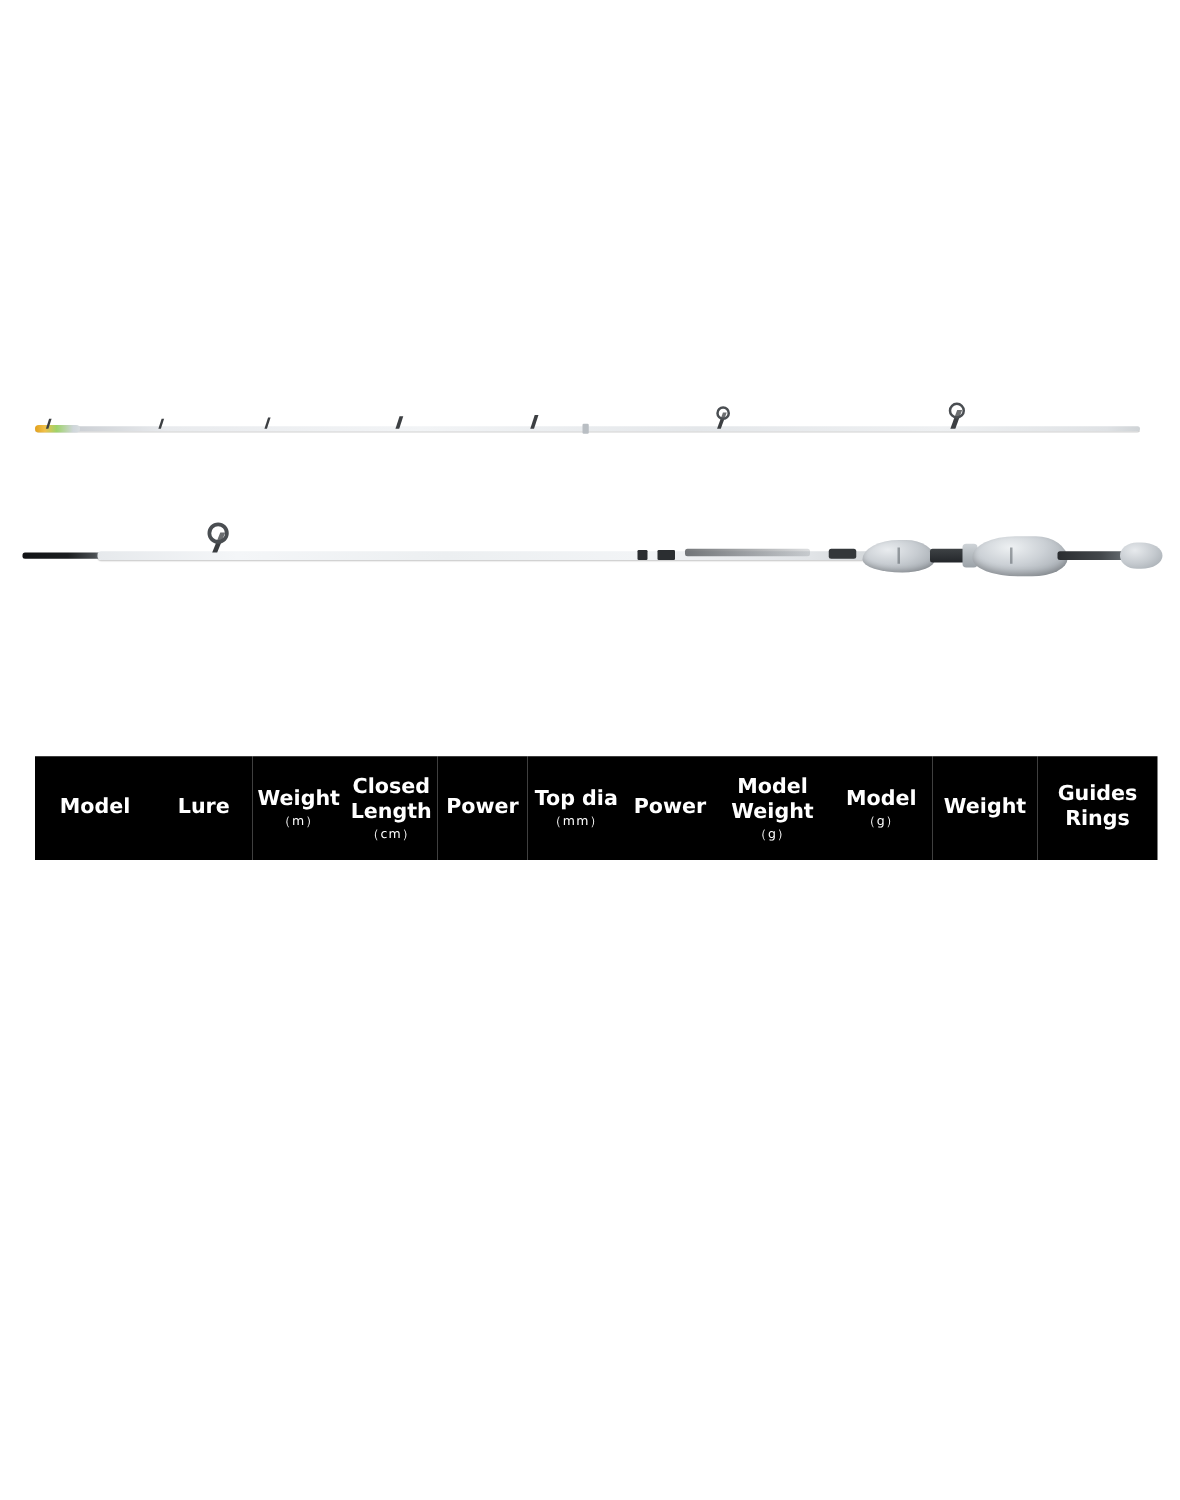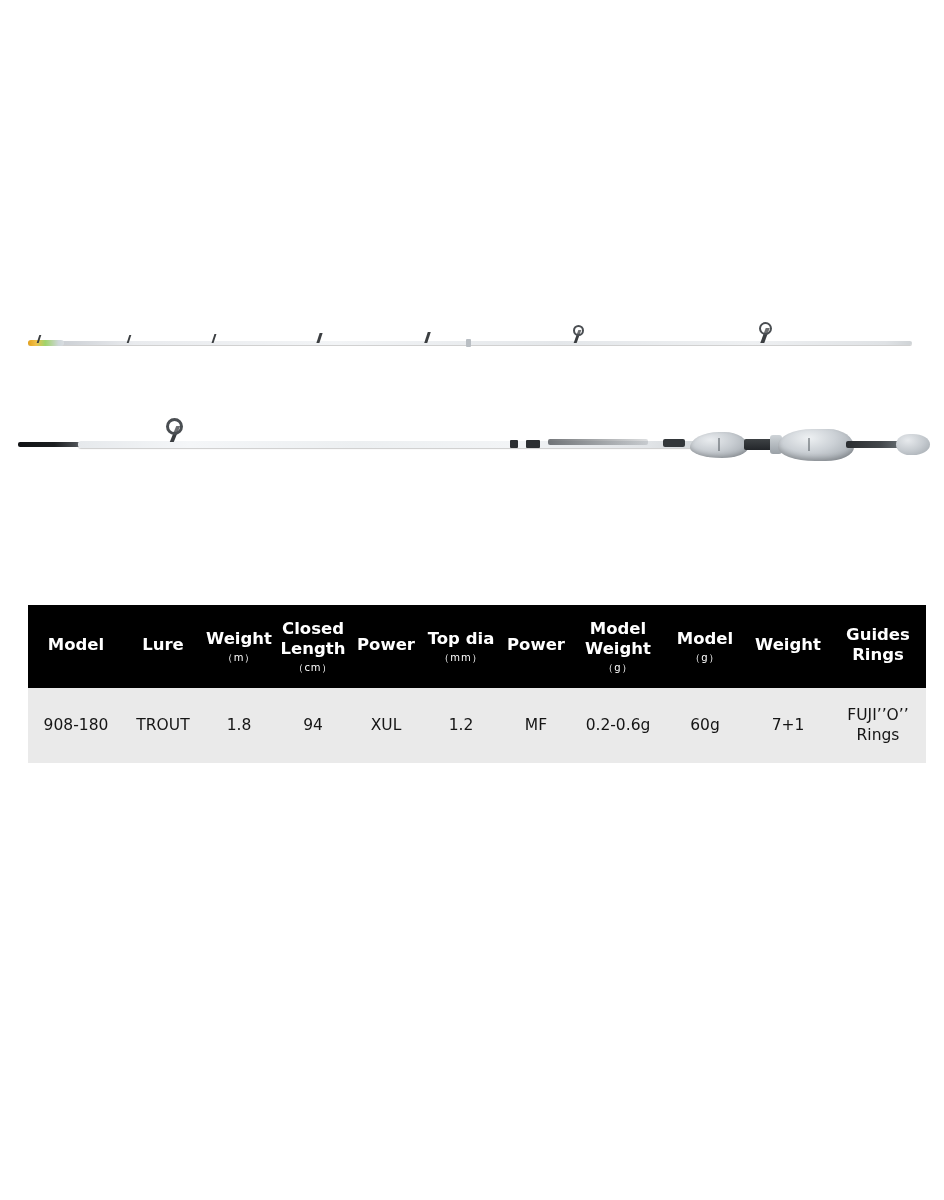--- a/index.html
+++ b/index.html
@@ -374,28 +374,15 @@
           <span>Weight</span>
           <span class="unit"></span>
         </th>
         <th>
           <span>Guides Rings</span>
           <span class="unit"></span>
         </th>
       </tr>
     </thead>
     <tbody>
-      <tr class="odd">
-        <td>908-180</td>
-        <td>TROUT</td>
-        <td>1.8</td>
-        <td>94</td>
-        <td>XUL</td>
-        <td>1.2</td>
-        <td>MF</td>
-        <td>0.2-0.6g</td>
-        <td>60g</td>
-        <td>7+1</td>
-        <td>FUJI’’O’’ Rings</td>
-      </tr>
     </tbody>
   </table>
 </div>
 
 </body></html>

